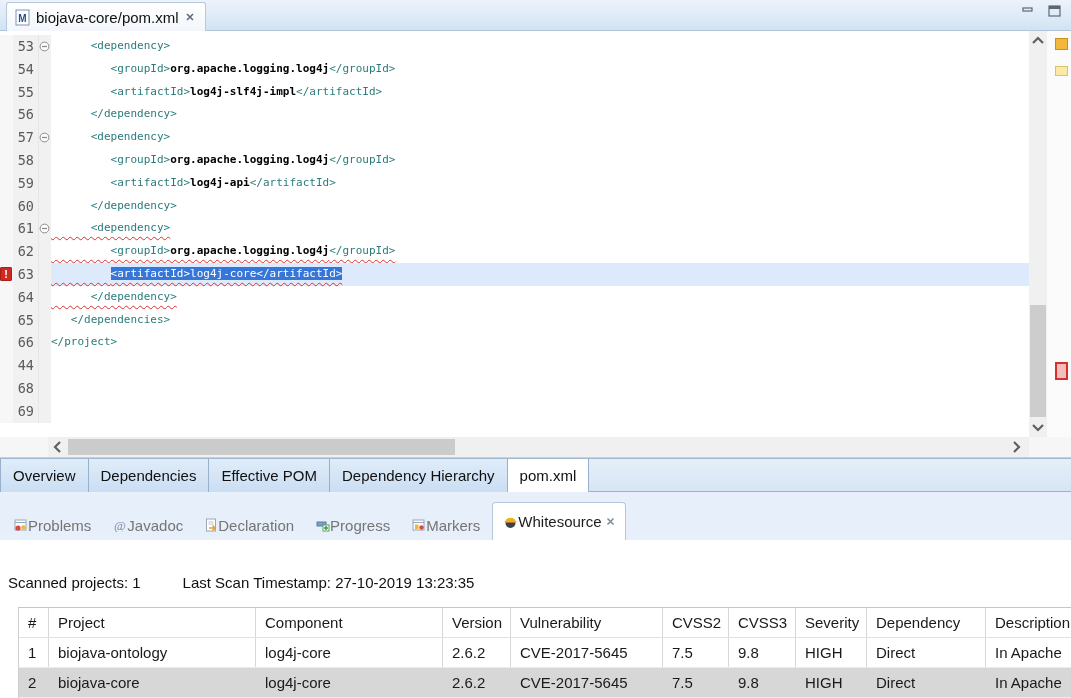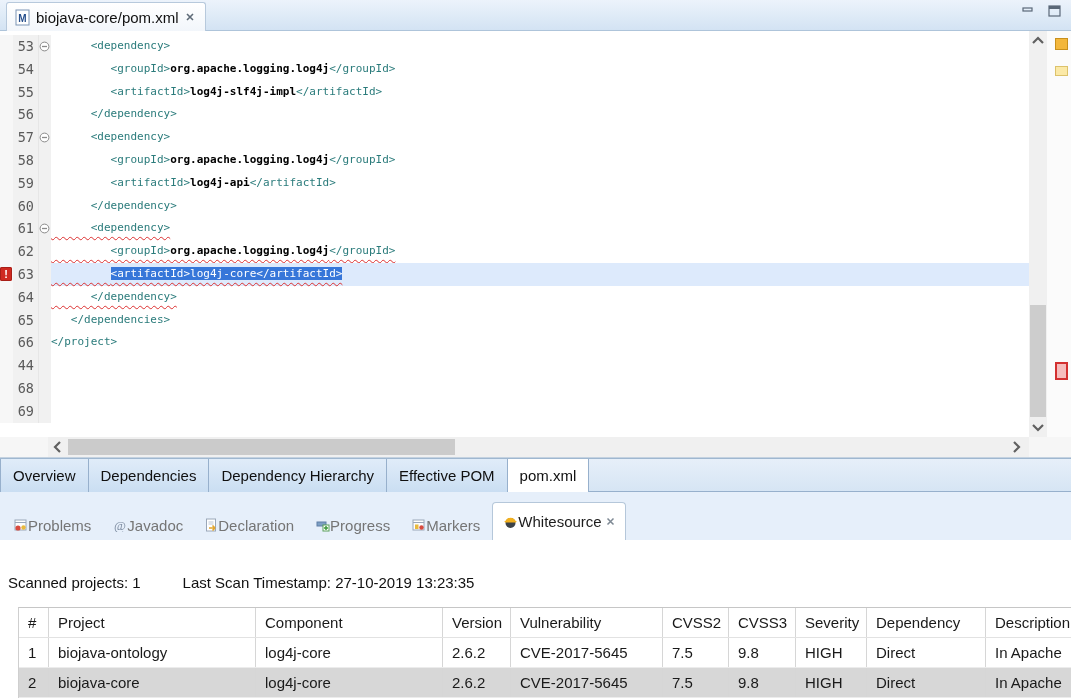--- a/index.html
+++ b/index.html
@@ -274,22 +274,22 @@
       <svg width="8" height="12" viewBox="0 0 8 12">
           <path d="M1 1 L6 6 L1 11" fill="none" stroke="#606060" stroke-width="2.2"></path>
         </svg>
     </div>
     <div class="hcorner"></div>
   </div>
 
   <div class="pom-tabs" id="pom-tabs">
       <div class="pom-tab">Overview</div>
       <div class="pom-tab">Dependencies</div>
+      <div class="pom-tab">Effective POM</div>
       <div class="pom-tab">Dependency Hierarchy</div>
-      <div class="pom-tab">Effective POM</div>
       <div class="pom-tab active">pom.xml</div>
       <div class="pom-fill"></div>
     </div>
 
   <div class="strip">
     <div class="view-tabs" id="view-tabs">
         <div class="view-tab">
           <span>
             <svg width="14" height="13" viewBox="0 0 14 13">
               <rect x="1" y="1" width="11" height="10" fill="#fdfdfd" stroke="#9aa7b8"></rect>

